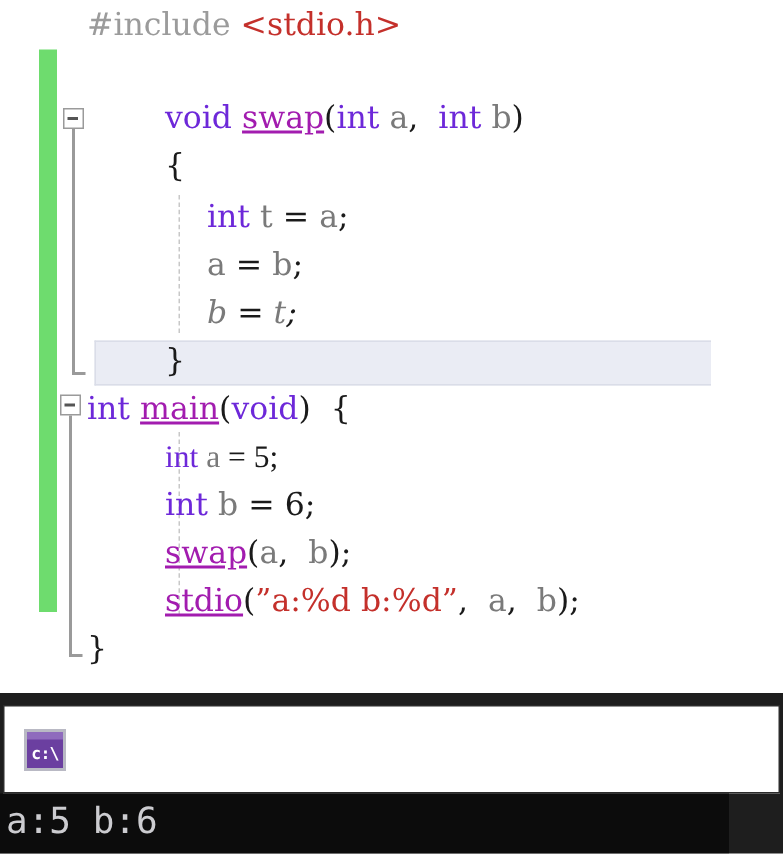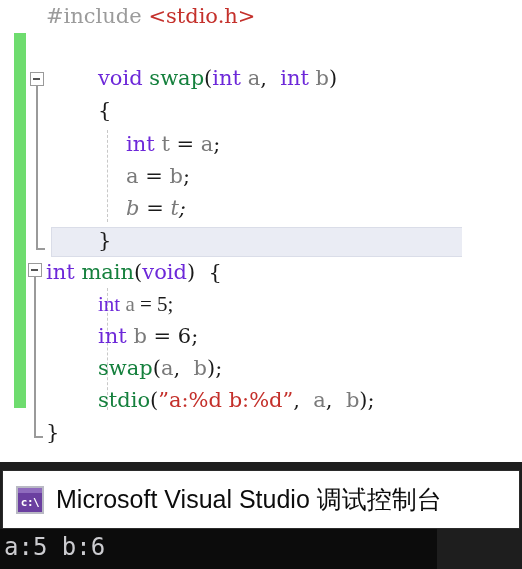--- a/index.html
+++ b/index.html
@@ -10,21 +10,21 @@
   body {
     width: 522px;
     height: 569px;
     overflow: hidden;
     font-family: "DejaVu Serif", serif;
   }
 
   
   #editor {
     position: absolute;
-    left: 4px; top: 0;
+    left: 16px; top: 0;
     width: 458px;
     height: 462px;
     background: #ffffff;
     overflow: hidden;
   }
 
   
   .change-bar {
     position: absolute;
     left: 10px;
@@ -102,21 +102,21 @@
     line-height: 32px;
     white-space: pre;
     font-family: "DejaVu Serif", serif;
     font-size: 21px;
     letter-spacing: 0px;
   }
   .code-line .txt { display: inline-block; }
 
   
   .kw   { color: #6d28d9; }        
-  .fn   { color: #15803d; }        
+  .fn   { color: #a21caf; text-decoration: underline; }        
   .id   { color: #7a7a7a; }        
   .pp   { color: #9b9b9b; }        
   .str  { color: #c4302b; }        
   .pun  { color: #1a1a1a; }        
   .num  { color: #1a1a1a; }
 
   
   #console {
     position: absolute;
     left: 0;
@@ -175,24 +175,23 @@
   .console-title {
     font-family: "Liberation Sans", sans-serif;
     font-size: 25px;
     color: #0c0c0c;
     white-space: nowrap;
   }
   .console-body {
     position: absolute;
     left: 0;
     top: 67px;
-    width: 417px;
+    width: 486px;
     height: 40px;
     background: #0c0c0c;
-    padding-left: 20px;
   }
   .console-output {
     position: absolute;
     left: 4px;
     top: 2px;
     color: #ccccd0;
     font-family: "DejaVu Sans Mono", monospace;
     font-size: 24px;
     line-height: 32px;
     white-space: pre;
@@ -236,19 +235,18 @@
 </div>
 
 <div id="console">
   <div class="console-topband"></div>
 
   <div class="console-titlebar">
     <div class="console-icon">
       <div class="iconbar"></div>
       <div class="icontext">c:\</div>
     </div>
-    <div class="console-title">Microsoft Visual Studio 调试控制台</div>
   </div>
 
   <div class="console-body">
     <div class="console-output">a:5 b:6</div>
   </div>
 </div>
 
 </body></html>

